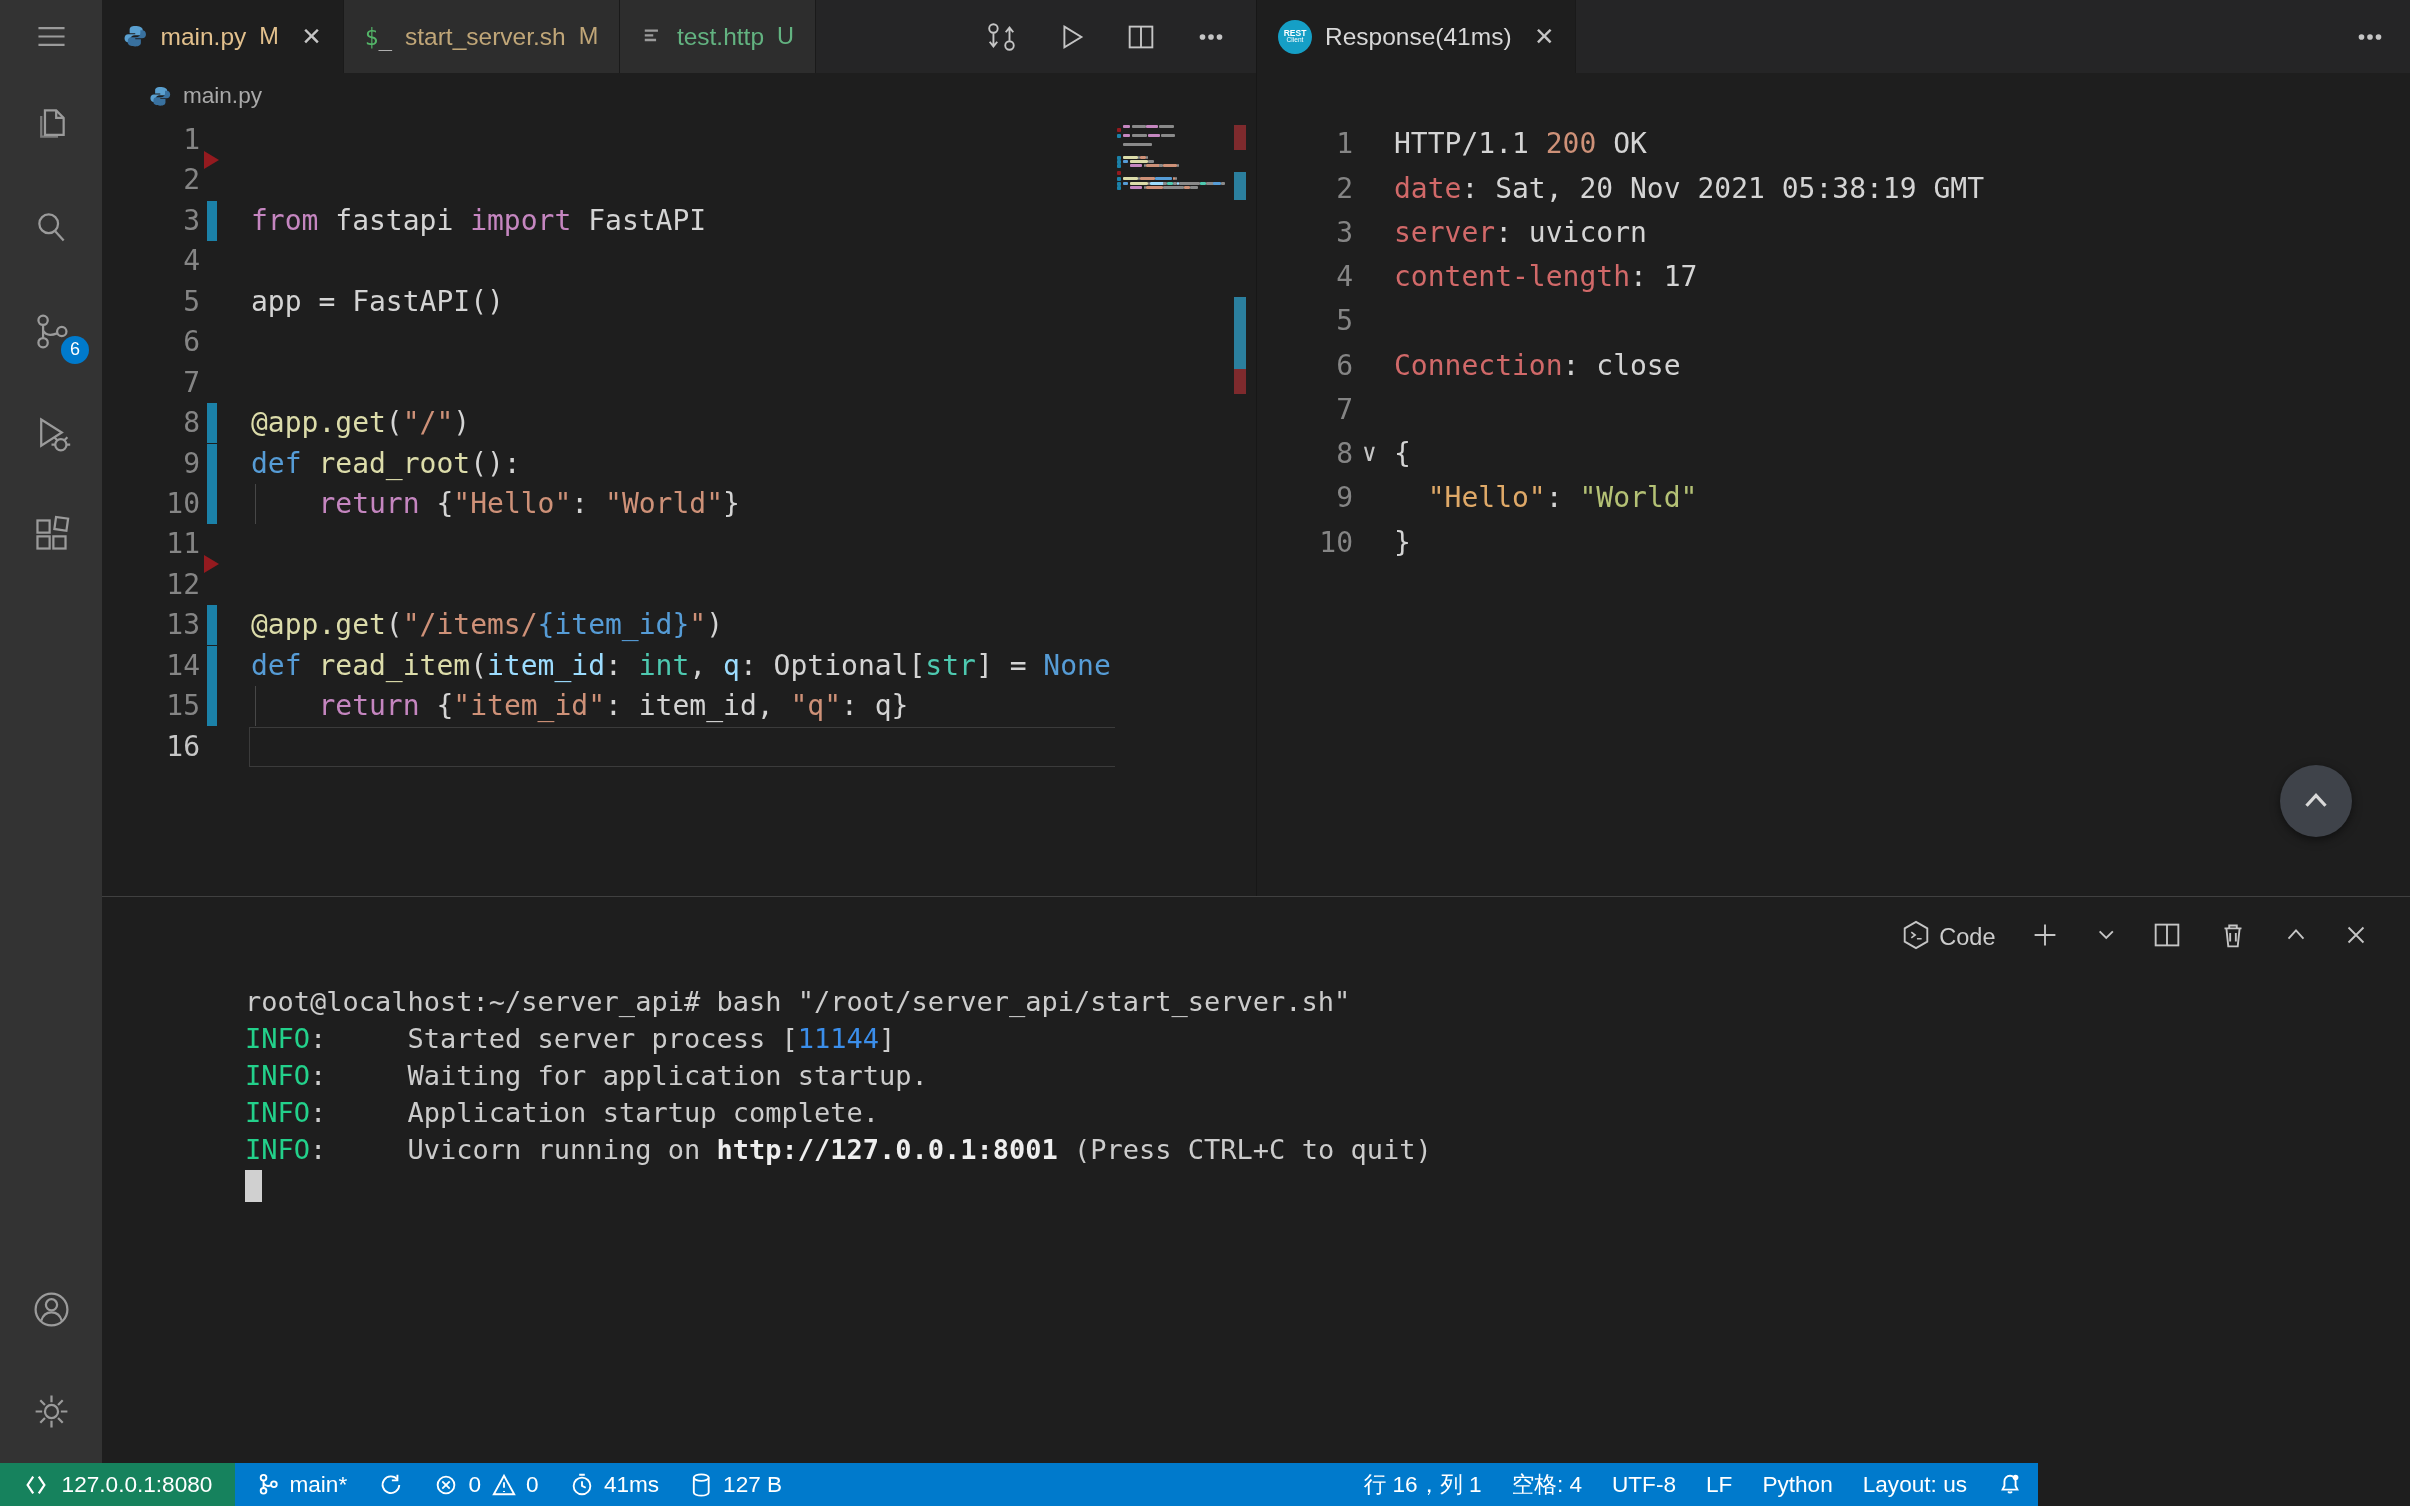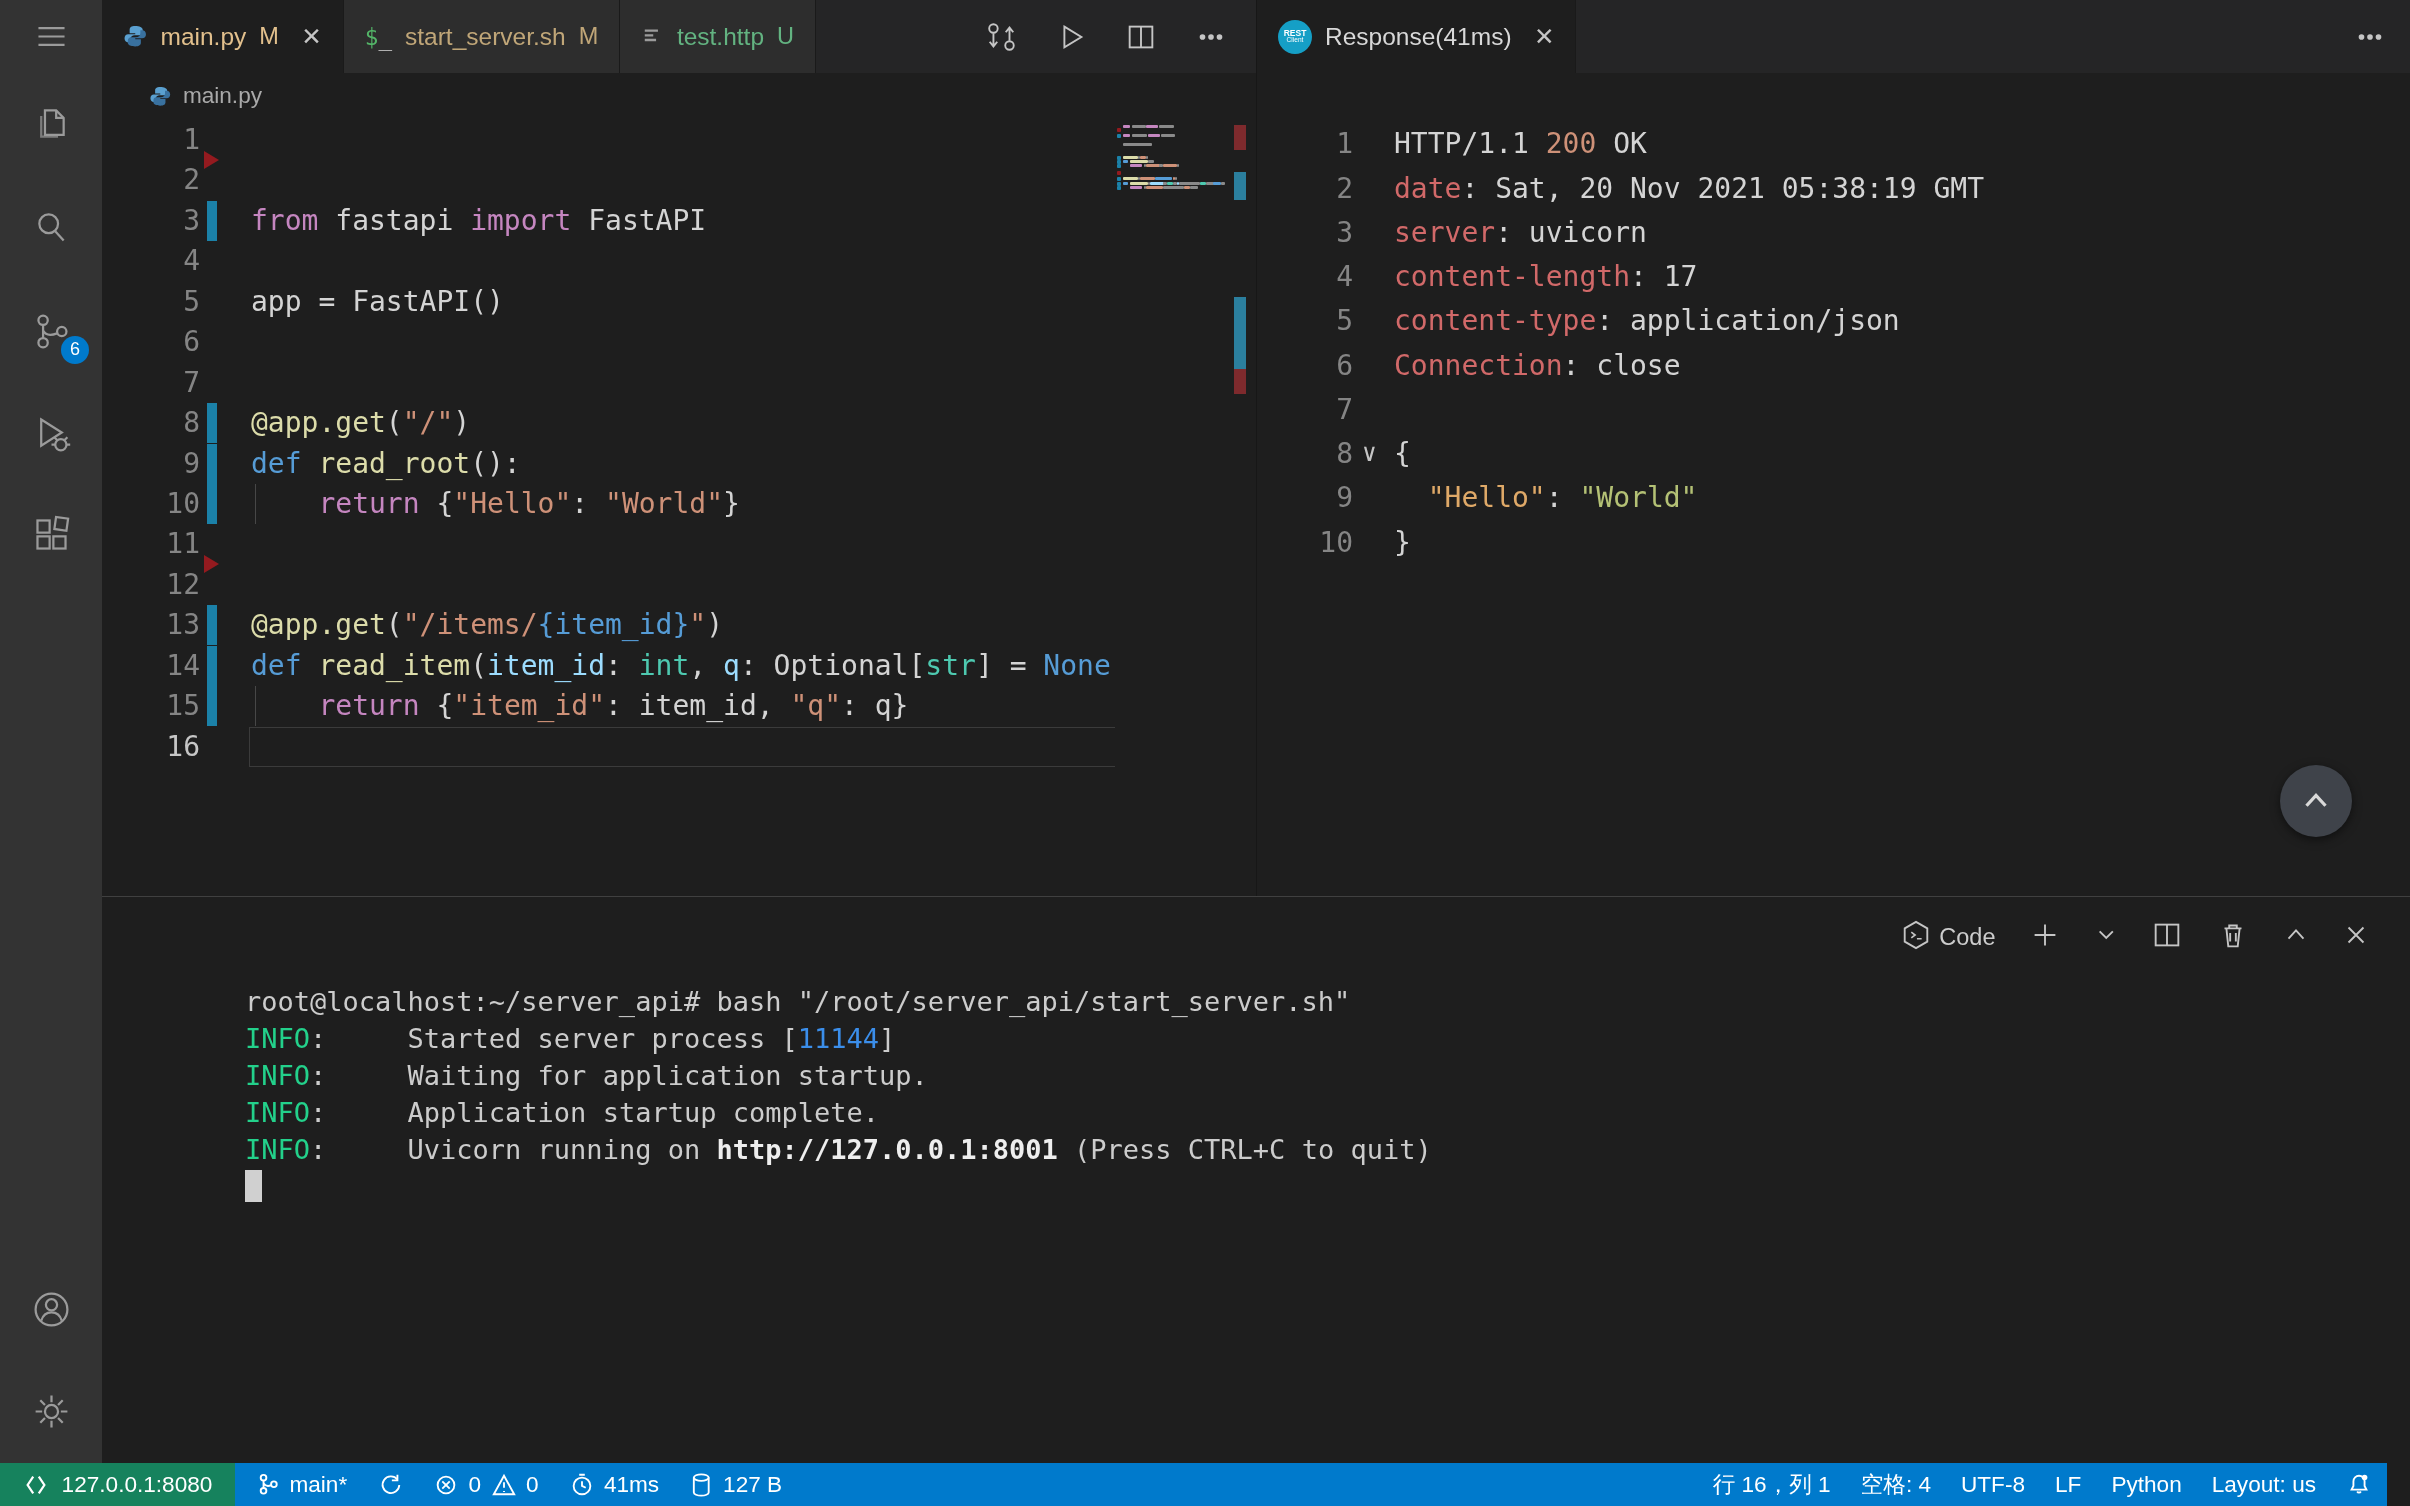--- a/index.html
+++ b/index.html
@@ -67,21 +67,21 @@
   #panel-tabs{position:absolute;left:41px;top:0;height:75px;display:flex;gap:43px;align-items:center;}
   .ptab{font-size:24.5px;color:#969696;height:75px;display:flex;align-items:center;cursor:pointer;box-sizing:border-box;}
   .ptab.active{color:#e7e7e7;border-bottom:1.9px solid #e7e7e7;}
   #panel-actions{position:absolute;right:41px;top:0;height:75px;display:flex;align-items:center;gap:32px;color:#cccccc;}
   #panel-actions svg{stroke:#c5c5c5;fill:none;stroke-width:2;}
   .profile{display:flex;align-items:flex-end;gap:7px;font-size:23.5px;color:#cccccc;}
   #term{position:absolute;left:143px;top:86px;font-size:27px;line-height:37px;white-space:pre;font-family:"DejaVu Sans Mono",monospace;}
   .cursor-block{display:inline-block;width:17px;height:32px;background:#d0d0d0;vertical-align:-5.6px;}
 
   
-  #statusbar{position:absolute;left:0;top:1463px;width:2387px;height:43px;background:#007acc;display:flex;align-items:center;
+  #statusbar{position:absolute;left:0;top:1463px;width:2038px;height:43px;background:#007acc;display:flex;align-items:center;
              font-size:22.6px;color:#ffffff;}
   .sb-item{display:flex;align-items:center;gap:9.4px;padding:0 15px;height:43px;cursor:pointer;}
   .sb-item svg{stroke:#ffffff;fill:none;stroke-width:2;}
   #sb-remote{background:#16825d;padding:0 22.6px;gap:13px;}
   #sb-right{margin-left:auto;display:flex;align-items:center;}
 </style>
 </head>
 <body>
 
 <div id="app">
@@ -368,21 +368,20 @@
         <div class="crow" style="top: 211px; height: 44px;">
           <span class="ln" style="left: 19px; width: 77px;">3</span>
           <span class="ctext" style="left: 137px;"><span class="tk-h">server</span><span class="tk-p">: uvicorn</span></span>
         </div>
         <div class="crow" style="top: 255px; height: 44px;">
           <span class="ln" style="left: 19px; width: 77px;">4</span>
           <span class="ctext" style="left: 137px;"><span class="tk-h">content-length</span><span class="tk-p">: 17</span></span>
         </div>
         <div class="crow" style="top: 299px; height: 44px;">
           <span class="ln" style="left: 19px; width: 77px;">5</span>
-          <span class="ctext" style="left: 137px;"><span class="tk-h">content-type</span><span class="tk-p">: application/json</span></span>
         </div>
         <div class="crow" style="top: 344px; height: 44px;">
           <span class="ln" style="left: 19px; width: 77px;">6</span>
           <span class="ctext" style="left: 137px;"><span class="tk-h">Connection</span><span class="tk-p">: close</span></span>
         </div>
         <div class="crow" style="top: 388px; height: 44px;">
           <span class="ln" style="left: 19px; width: 77px;">7</span>
           <span class="ctext" style="left: 137px;"></span>
         </div>
         <div class="crow" style="top: 432px; height: 44px;">

